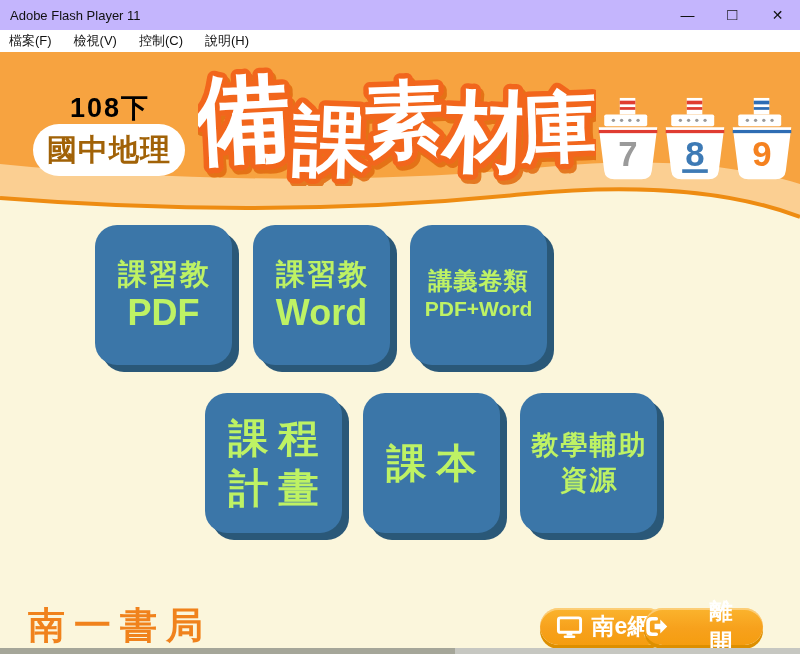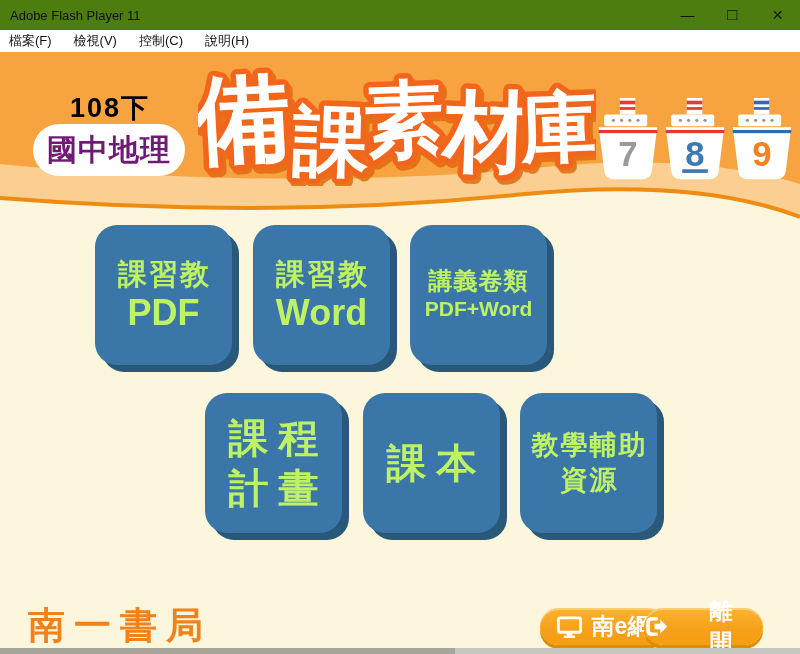--- a/index.html
+++ b/index.html
@@ -2,31 +2,31 @@
 <html><head>
 <meta charset="utf-8">
 <style>
   html,body{margin:0;padding:0;}
   body{
     width:800px;height:654px;position:relative;overflow:hidden;
     background:#ffffff;font-family:"Liberation Sans",sans-serif;
     -webkit-font-smoothing:antialiased;
   }
   
-  .titlebar{position:absolute;top:0;left:0;width:800px;height:30px;background:#4d7c0f;display:flex;align-items:center;}
+  .titlebar{position:absolute;top:0;left:0;width:800px;height:30px;background:#c4b5fd;display:flex;align-items:center;}
   .titlebar-title{flex:1;font-size:13px;color:#111;padding-left:10px;}
   .win-controls{display:flex;height:30px;}
   .win-btn{width:45px;height:30px;display:flex;align-items:center;justify-content:center;font-size:14px;color:#111;cursor:default;}
   .menubar{position:absolute;top:30px;left:0;width:800px;height:22px;background:#fff;display:flex;align-items:center;gap:22px;padding-left:9px;font-size:13px;color:#111;}
   .menu-item{cursor:default;}
   
   .stage{position:absolute;top:52px;left:0;width:800px;height:602px;background:#fbf6dc;overflow:hidden;}
   .header-svg{position:absolute;top:0;left:0;}
   .semester{position:absolute;left:35px;top:38px;width:150px;text-align:center;font-size:27px;font-weight:bold;color:#000000;letter-spacing:2px;}
-  .subject-pill{position:absolute;left:33px;top:72px;width:152px;height:52px;background:#fff;border-radius:27px;display:flex;align-items:center;justify-content:center;font-size:30px;font-weight:bold;color:#701a75;letter-spacing:1px;}
+  .subject-pill{position:absolute;left:33px;top:72px;width:152px;height:52px;background:#fff;border-radius:27px;display:flex;align-items:center;justify-content:center;font-size:30px;font-weight:bold;color:#a16207;letter-spacing:1px;}
   .title-svg{position:absolute;left:198px;top:4px;}
   .boats{position:absolute;left:596px;top:44px;display:flex;gap:3px;}
   
   .tile{position:absolute;width:137px;height:140px;background:#3b76a8;border-radius:22px;
         box-shadow:7px 7px 0 #2a5878;color:#bef264;display:flex;flex-direction:column;
         align-items:center;justify-content:center;text-align:center;font-weight:bold;cursor:pointer;}
   .row1{top:173px;}  .row2{top:341px;}
   .t1{left:95px;}  .t2{left:253px;} .t3{left:410px;}
   .t4{left:205px;} .t5{left:363px;} .t6{left:520px;}
   .zh-md{font-size:29px;letter-spacing:2px;text-indent:2px;line-height:1.25;}

